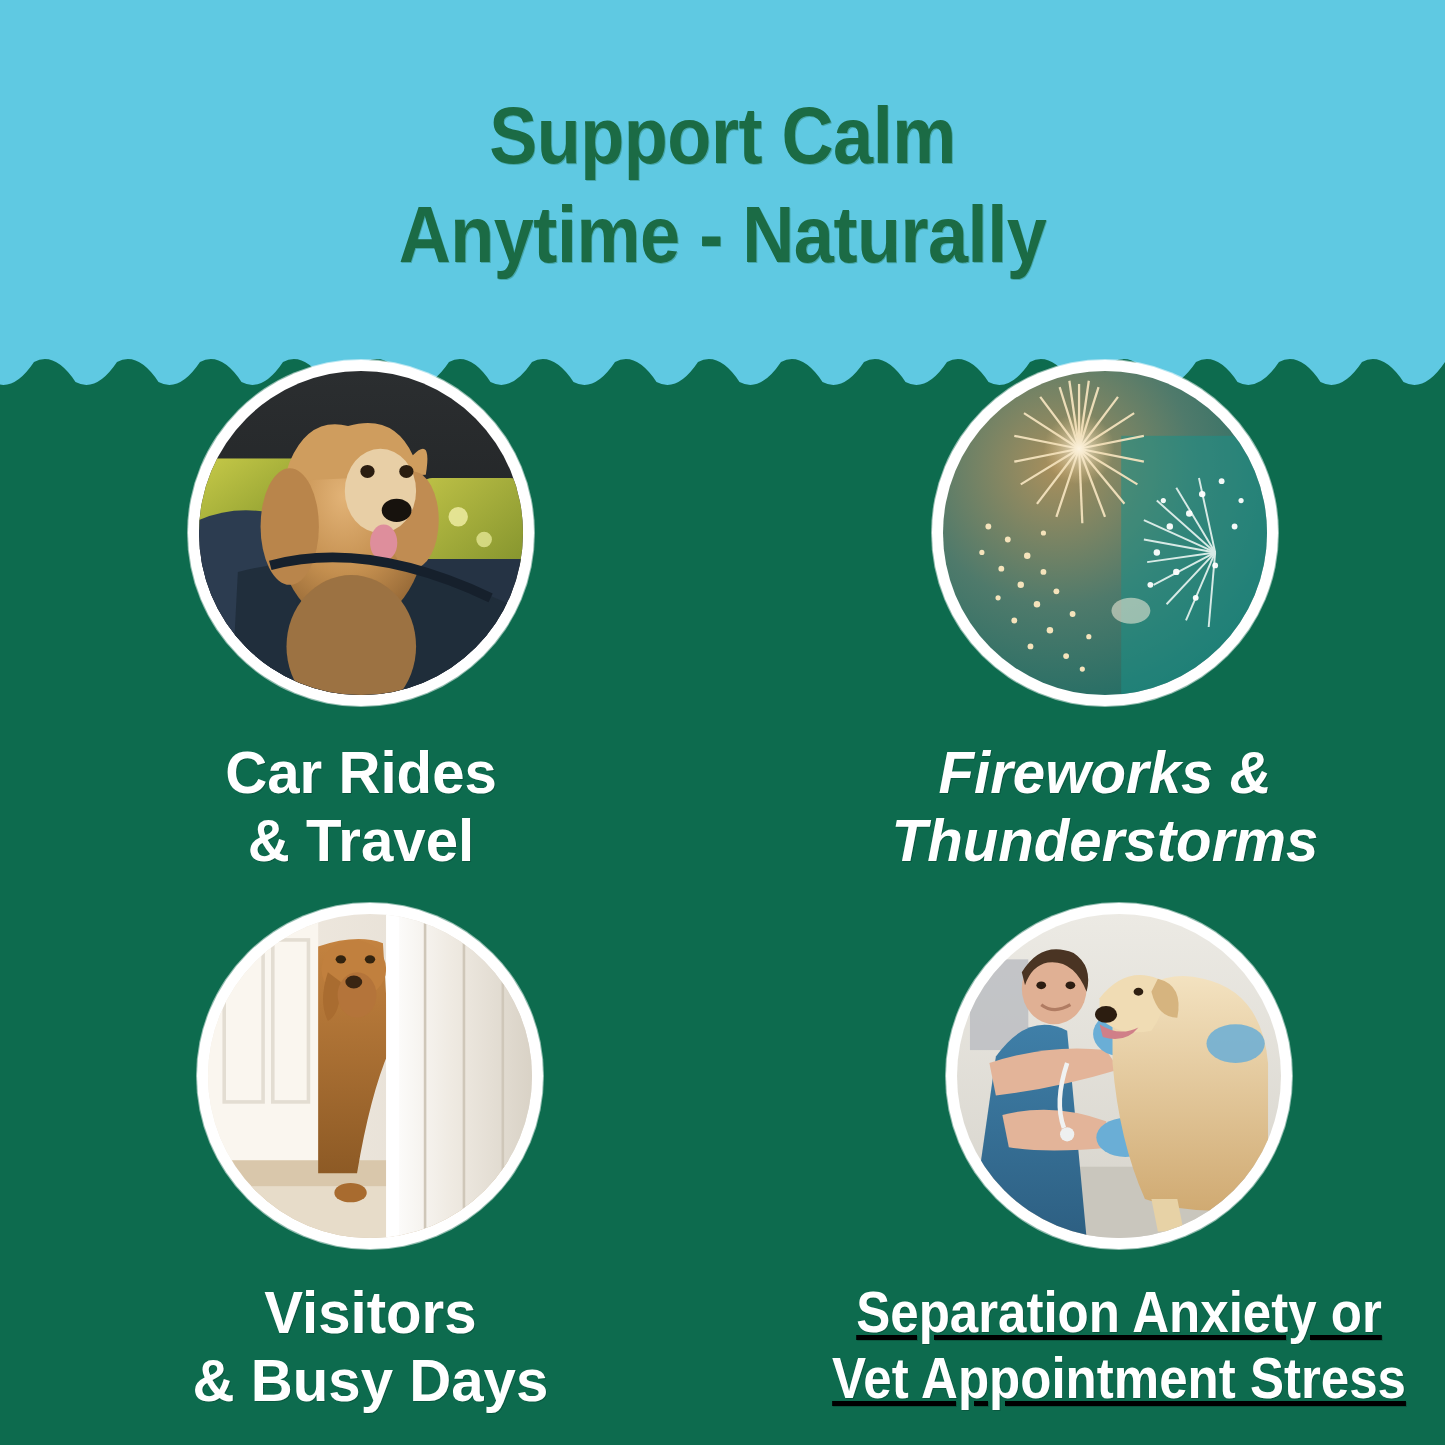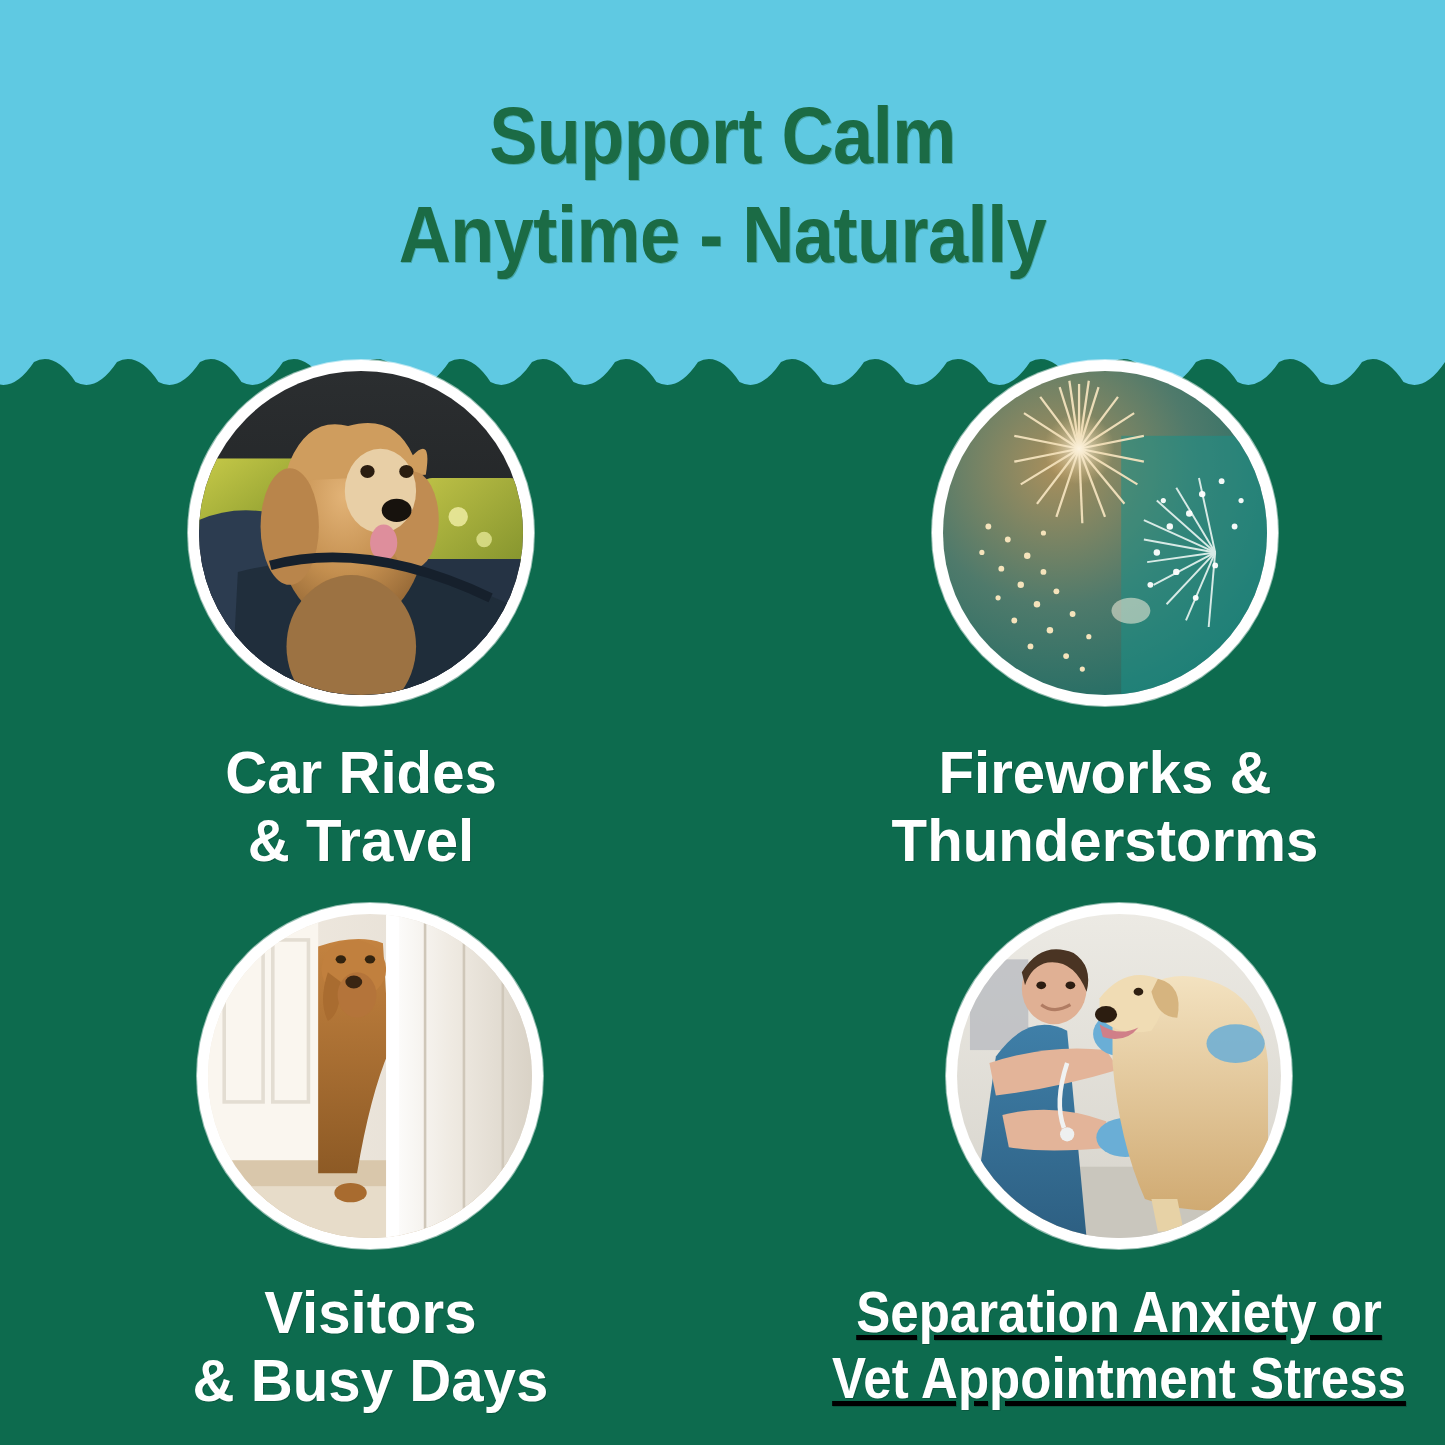--- a/index.html
+++ b/index.html
@@ -40,21 +40,21 @@
     display:grid;
     grid-template-columns:1fr 1fr;
     grid-template-rows:1fr 1fr;
   }
   .card {
     position:relative;
     display:flex; flex-direction:column;
     align-items:center;
   }
   .card.c1 { padding-left:18px; }
-  .card.c2 { padding-left:60px; }
+  .card.c2 { padding-left:60px;font-style:italic; }
   .card.c3 { padding-left:36px; }
   .card.c4 { padding-left:88px;text-decoration:underline; }
 
   .photo-ring {
     width:346px; height:346px; border-radius:50%;
     background:#FFFFFF;
     padding:11px;
     flex:0 0 auto;
     box-shadow:0 0 0 1px rgba(255,255,255,.55);
   }

